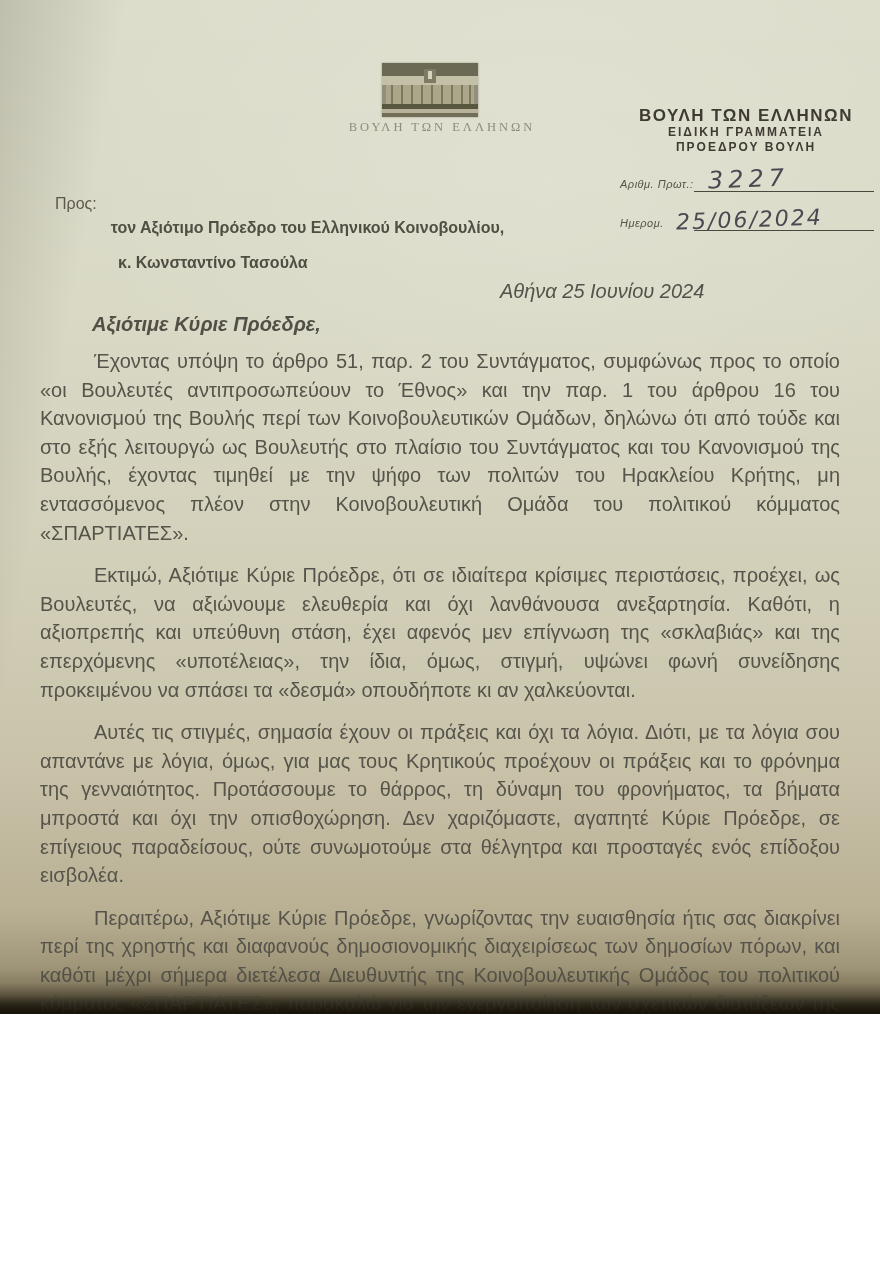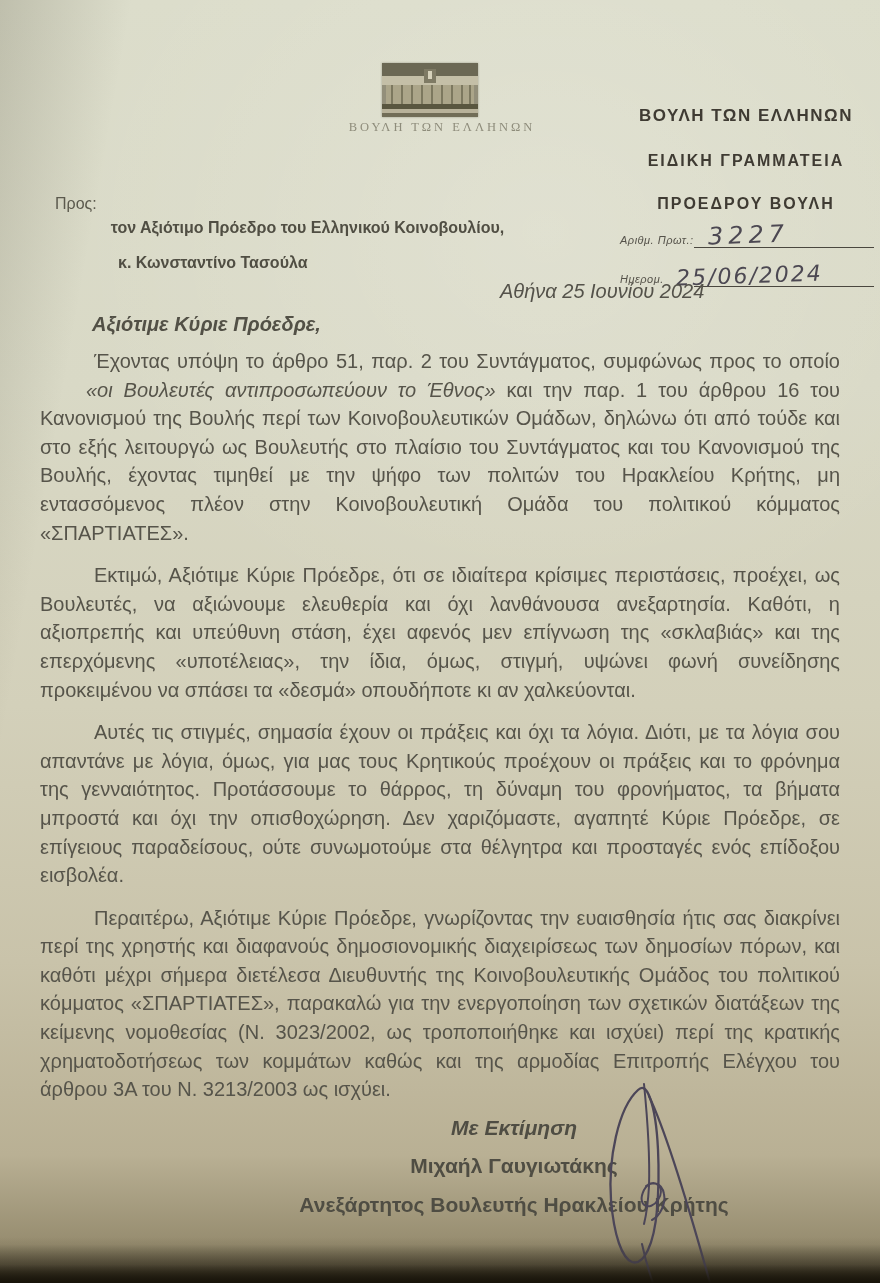--- a/index.html
+++ b/index.html
@@ -1,18 +1,18 @@
 <!DOCTYPE html>
 <html lang="el"><head>
 <meta charset="utf-8">
 <style>
   html,body{margin:0;padding:0;}
   .photo{
     position:relative;
-    width:880px;height:1283px;
+    width:880px;height:1014px;
     overflow:hidden;
     font-family:"Liberation Sans",sans-serif;
     background:
       linear-gradient(180deg,
         #dcddcb 0%, #d9d9c6 30%, #d3d0ba 55%,
         #c9c3aa 75%, #b9b094 90%, #968c6f 97%, #3a3425 99.4%, #201b10 100%);
   }
   .photo::before{
     content:"";position:absolute;inset:0;pointer-events:none;
     background:
@@ -21,21 +21,21 @@
   }
   
   .building{position:absolute;left:382px;top:63px;width:96px;height:54px;
     box-shadow:0 0 2px rgba(80,75,55,.45);}
   .logo-caption{position:absolute;left:347px;top:120px;width:190px;
     text-align:center;font-size:12.5px;letter-spacing:3px;color:#8e8c7b;
     font-family:"Liberation Serif",serif;}
   .stamp{position:absolute;left:616px;top:106px;width:260px;color:#3f3b33;}
   .stamp-head{text-align:center;font-weight:bold;}
   .stamp-l1{font-size:17px;letter-spacing:1.5px;line-height:19px;}
-  .stamp-l2,.stamp-l3{font-size:16px;letter-spacing:2px;line-height:15px;margin-top:28px;}
+  .stamp-l2,.stamp-l3{font-size:12px;letter-spacing:2px;line-height:15px;}
   .stamp-row{position:relative;margin-top:9px;height:30px;}
   .stamp-row .lbl{position:absolute;left:4px;bottom:4px;font-size:11px;
     font-style:italic;color:#55524a;letter-spacing:.5px;margin-top:24px;}
   .stamp-row .rule{position:absolute;left:78px;right:2px;bottom:2px;
     border-bottom:1.6px solid #4a473f;}
   .hand{font-family:"DejaVu Sans",sans-serif;font-style:italic;color:#4c4852;}
   .stamp-row .val{position:absolute;left:92px;bottom:1px;font-size:24px;
     letter-spacing:5px;transform:rotate(-2deg);}
   .stamp-row.daterow .val{left:60px;font-size:22px;letter-spacing:2px;}
   
@@ -45,21 +45,21 @@
   .recipient b{color:#504e43;margin-top:24px;}
   .recipient .row2{margin-left:63px;margin-top:17px;font-weight:bold;color:#504e43;}
   .dateline{position:absolute;left:500px;top:280px;font-size:20px;
     font-style:italic;color:#54524a;}
   .salutation{position:absolute;left:92px;top:313px;font-size:20px;
     font-style:italic;font-weight:bold;color:#525046;}
   
   .letter-body{position:absolute;left:40px;top:347px;width:800px;
     font-size:20px;line-height:28.6px;color:#56544a;text-align:justify;}
   .letter-body p{margin:0 0 14px 0;text-indent:54px;}
-  .quote-italic{font-style:italic;margin-left:46px;}
+  .quote-italic{}
   
   .closing{position:absolute;left:114px;top:1116px;width:800px;
     text-align:center;color:#4f4d43;font-weight:bold;font-size:21px;}
   .closing .valediction{font-style:italic;margin-bottom:14px;}
   .closing .name{margin-bottom:15px;}
   
   .signature{position:absolute;left:592px;top:1074px;width:150px;height:209px;}
   
   .photo::after{content:"";position:absolute;left:0;right:0;bottom:0;height:46px;
     pointer-events:none;

